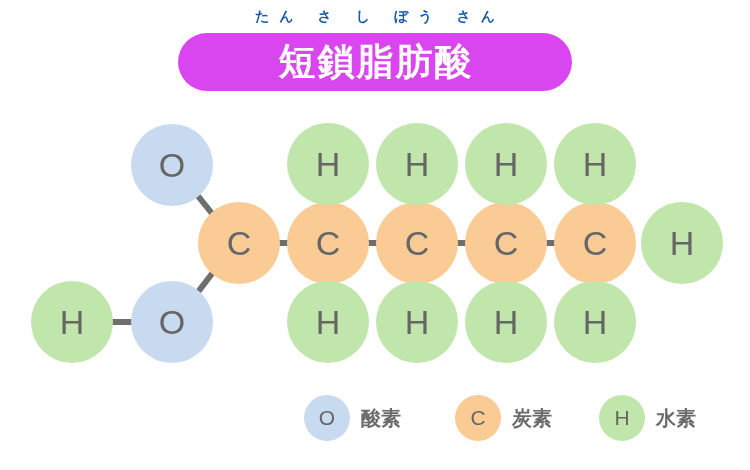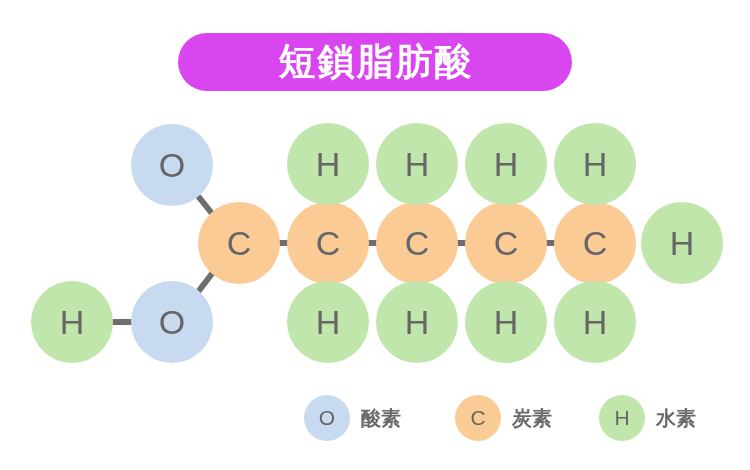--- a/index.html
+++ b/index.html
@@ -131,20 +131,21 @@
     color: #6b6b6b;
     white-space: nowrap;
   }
 </style>
 </head>
 <body>
 
 <div id="stage">
 
   <div id="title-block">
+    <div id="furigana">たん さ し ぼう さん</div>
     <div id="title-pill">
       <div id="title-text">短鎖脂肪酸</div>
     </div>
   </div>
 
   <div id="molecule">
     <svg id="bond-layer" width="750" height="470">
         <line x1="198" y1="196" x2="214" y2="216" stroke="#6e6e6e" stroke-width="6" stroke-linecap="butt"></line>
         <line x1="198" y1="292" x2="214" y2="271" stroke="#6e6e6e" stroke-width="6" stroke-linecap="butt"></line>
         <line x1="112" y1="322" x2="133" y2="322" stroke="#6e6e6e" stroke-width="6" stroke-linecap="butt"></line>

